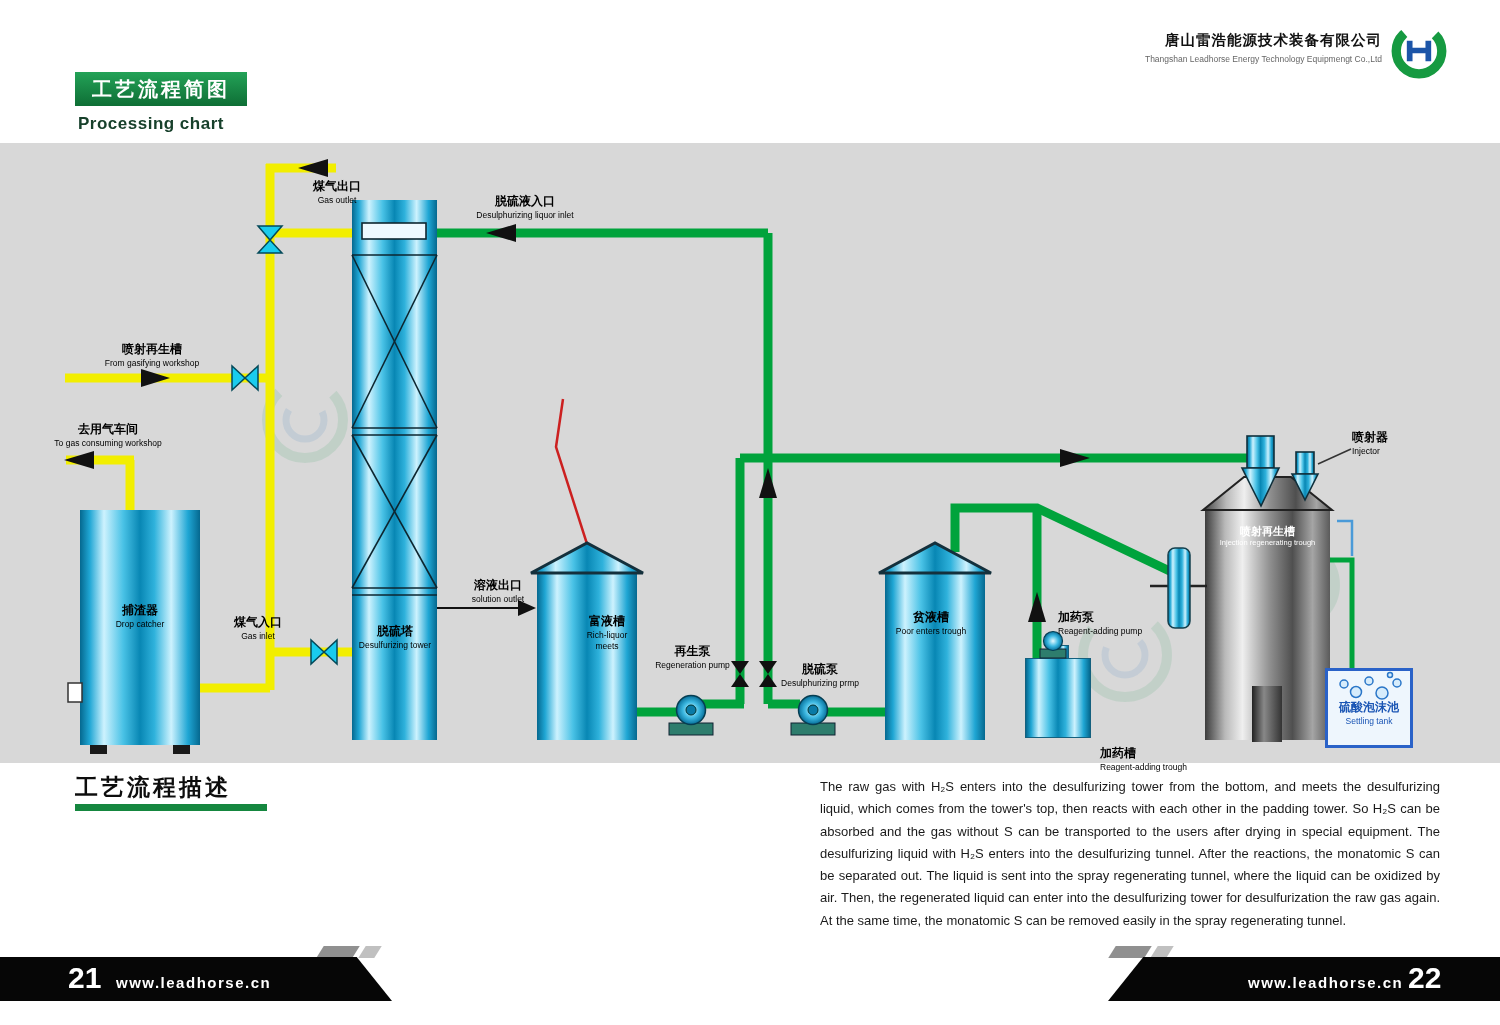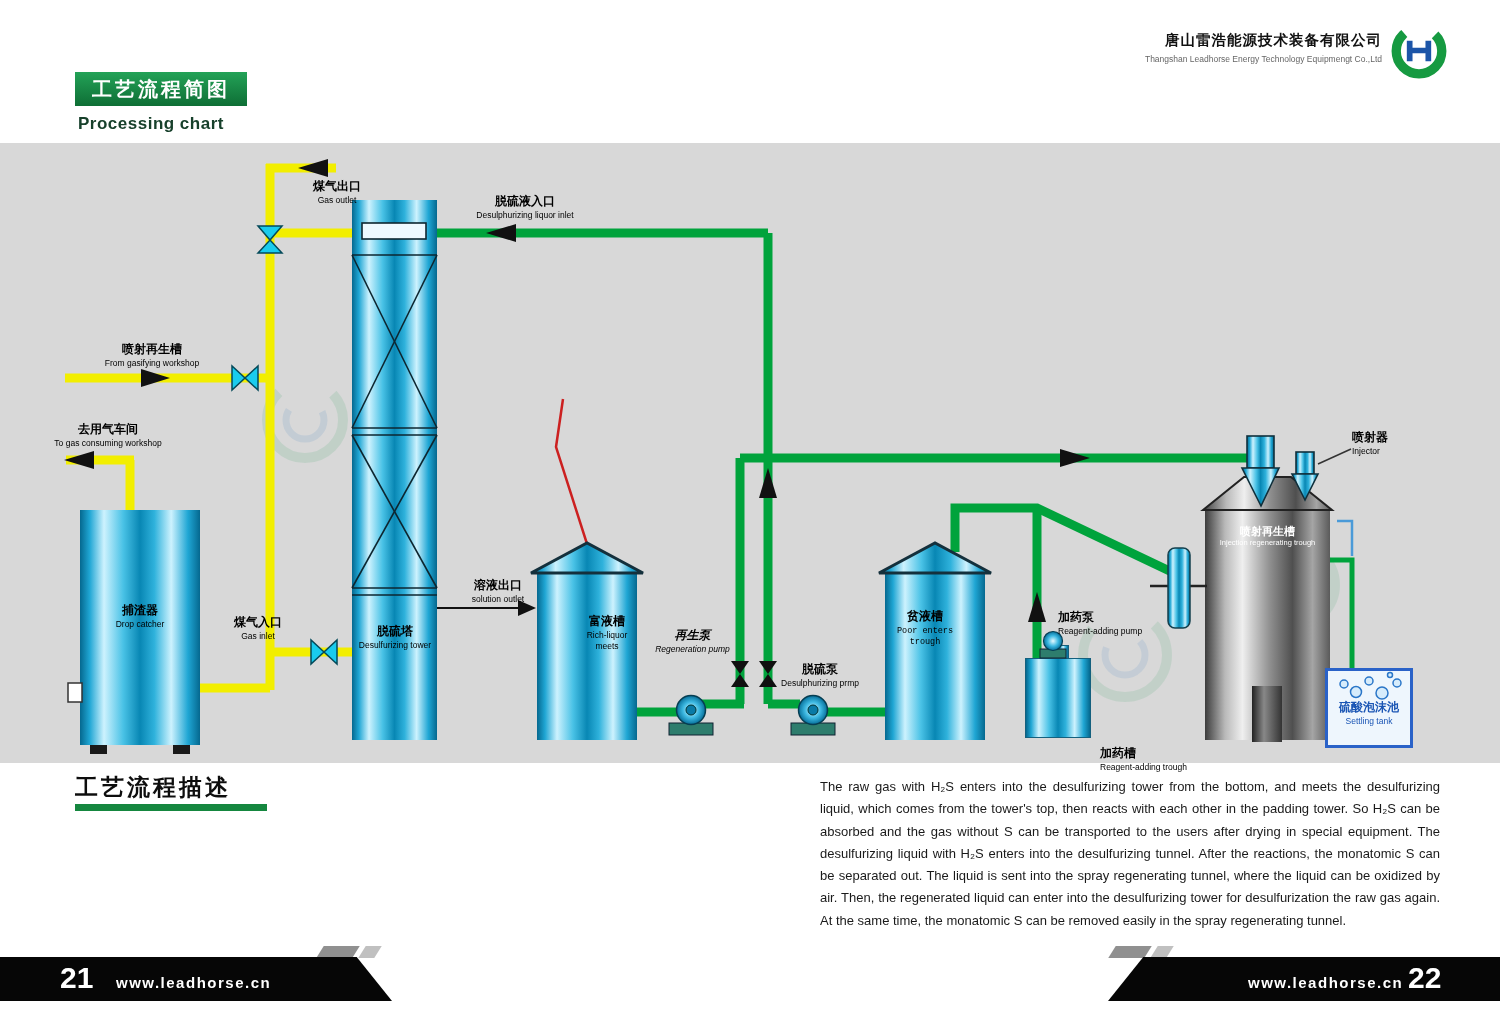--- a/index.html
+++ b/index.html
@@ -286,29 +286,29 @@
     <span class="en">Desulfurizing tower</span>
   </div>
   <div class="lbl" style="left:452px; top:578px; width:92px;">
     <span class="cn">溶液出口</span>
     <span class="en">solution outlet</span>
   </div>
   <div class="lbl" style="left:537px; top:614px; width:100px;padding-left:40px;">
     <span class="cn">富液槽</span>
     <span class="en">Rich-liquor meets</span>
   </div>
-  <div class="lbl" style="left:645px; top:628px; width:95px;font-style:italic;">
+  <div class="lbl" style="left:645px; top:644px; width:95px;">
     <span class="cn">再生泵</span>
     <span class="en">Regeneration pump</span>
   </div>
   <div class="lbl" style="left:770px; top:662px; width:100px;">
     <span class="cn">脱硫泵</span>
     <span class="en">Desulphurizing prmp</span>
   </div>
-  <div class="lbl" style="left:885px; top:610px; width:80px;font-family:Liberation Mono, monospace;">
+  <div class="lbl" style="left:885px; top:610px; width:92px;">
     <span class="cn">贫液槽</span>
     <span class="en">Poor enters trough</span>
   </div>
   <div class="lbl left" style="left:1058px; top:610px; width:100px;">
     <span class="cn">加药泵</span>
     <span class="en">Reagent-adding pump</span>
   </div>
   <div class="lbl left" style="left:1100px; top:702px; width:110px;margin-top:44px;">
     <span class="cn">加药槽</span>
     <span class="en">Reagent-adding trough</span>
@@ -329,18 +329,18 @@
   <div class="abs desc-cn-head">工艺流程描述</div>
   <div class="abs desc-bar"></div>
   <div class="abs desc-text-en">The raw gas with H₂S enters into the desulfurizing tower from the bottom, and meets the desulfurizing liquid, which comes from the tower's top, then reacts with each other in the padding tower. So H₂S can be absorbed and the gas without S can be transported to the users after drying in special equipment. The desulfurizing liquid with H₂S enters into the desulfurizing tunnel. After the reactions, the monatomic S can be separated out. The liquid is sent into the spray regenerating tunnel, where the liquid can be oxidized by air. Then, the regenerated liquid can enter into the desulfurizing tower for desulfurization the raw gas again. At the same time, the monatomic S can be removed easily in the spray regenerating tunnel.</div>
 
   <div class="abs slash" style="left:320px; width:36px; background:#909090;"></div>
   <div class="abs slash" style="left:362px; width:16px; background:#c0c0c0;"></div>
   <div class="abs slash" style="left:1112px; width:36px; background:#909090;"></div>
   <div class="abs slash" style="left:1154px; width:16px; background:#c0c0c0;"></div>
   <div class="abs fbar l"></div>
   <div class="abs fbar r"></div>
-  <div class="abs pagenum" style="left:60px;">21</div>
+  <div class="abs pagenum" style="left:68px;">21</div>
   <div class="abs site" style="left:116px;">www.leadhorse.cn</div>
   <div class="abs site" style="left:1248px;">www.leadhorse.cn</div>
   <div class="abs pagenum" style="left:1408px;">22</div>
 
 </div>
 
 </body></html>

